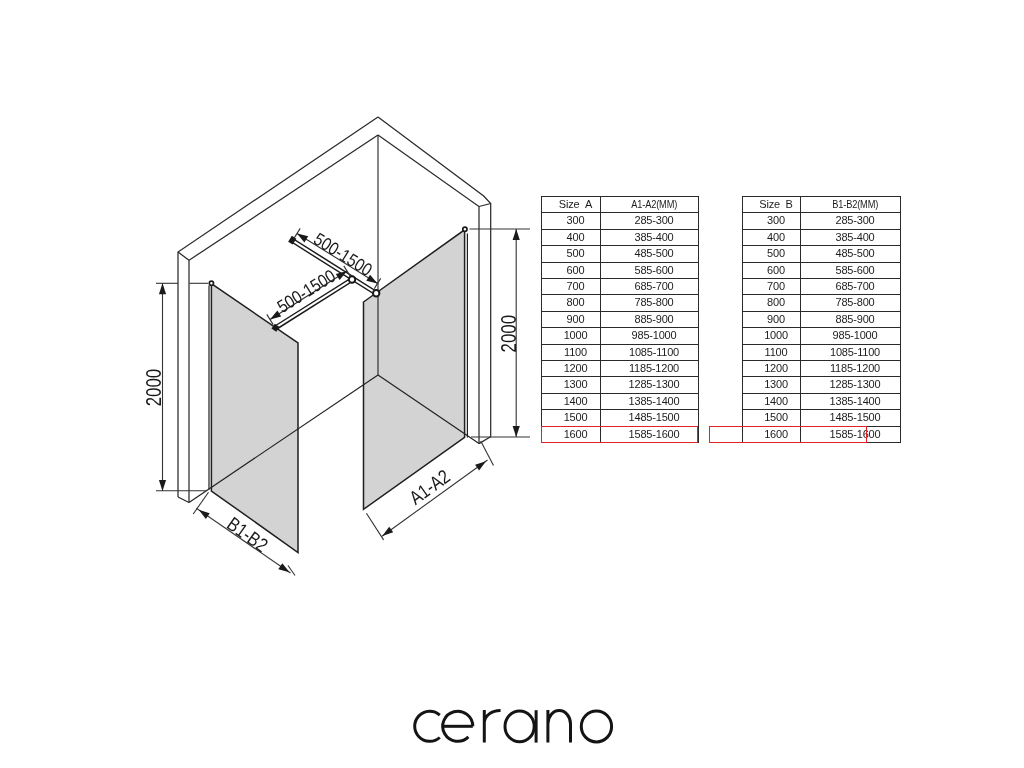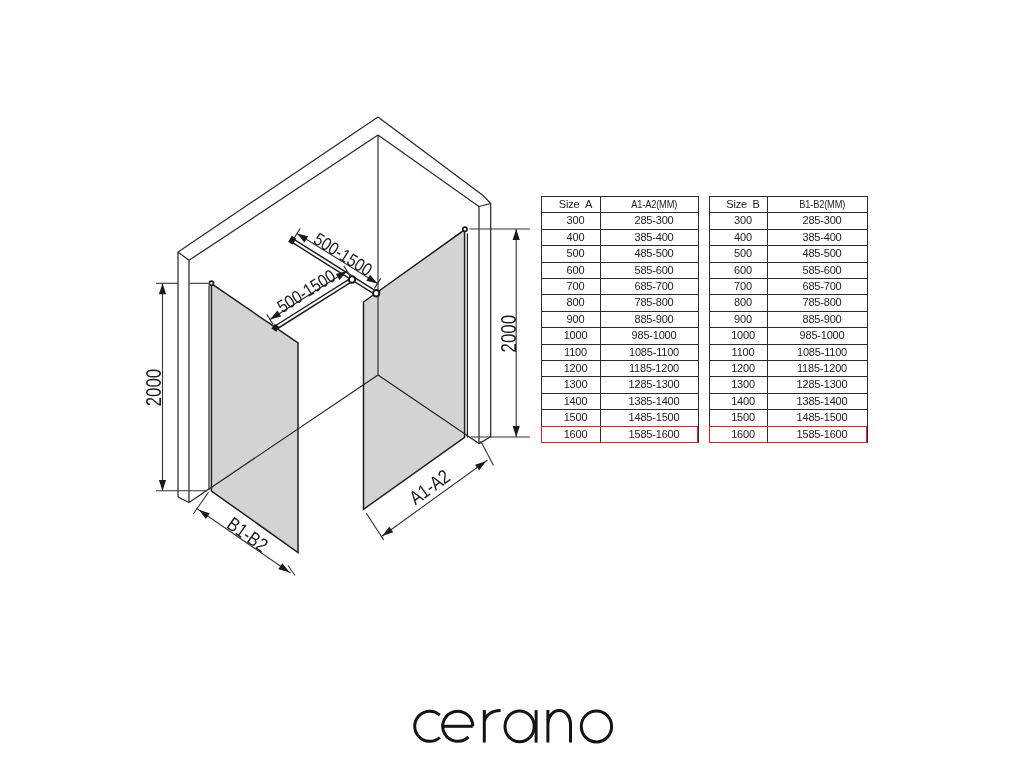--- a/index.html
+++ b/index.html
@@ -229,21 +229,21 @@
         </tr>
   <tr>
           <td>1600</td>
           <td>1585-1600</td>
         </tr>
 </tbody>
     </table>
 
 <div class="redbox" style="left:540.8px;top:426.1px;width:155.4px;height:14.9px;"></div>
 
-<table class="dim" style="left:709px;top:196px;width:158px;">
+<table class="dim" style="left:742px;top:196px;width:158px;">
   <colgroup>
         <col style="width:58px">
         <col style="width:100px">
       </colgroup>
   <tbody>
         <tr>
           <td>Size&nbsp;&nbsp;B</td>
           <td><span class="hsq">B1-B2(MM)</span></td>
         </tr>
   <tr>

